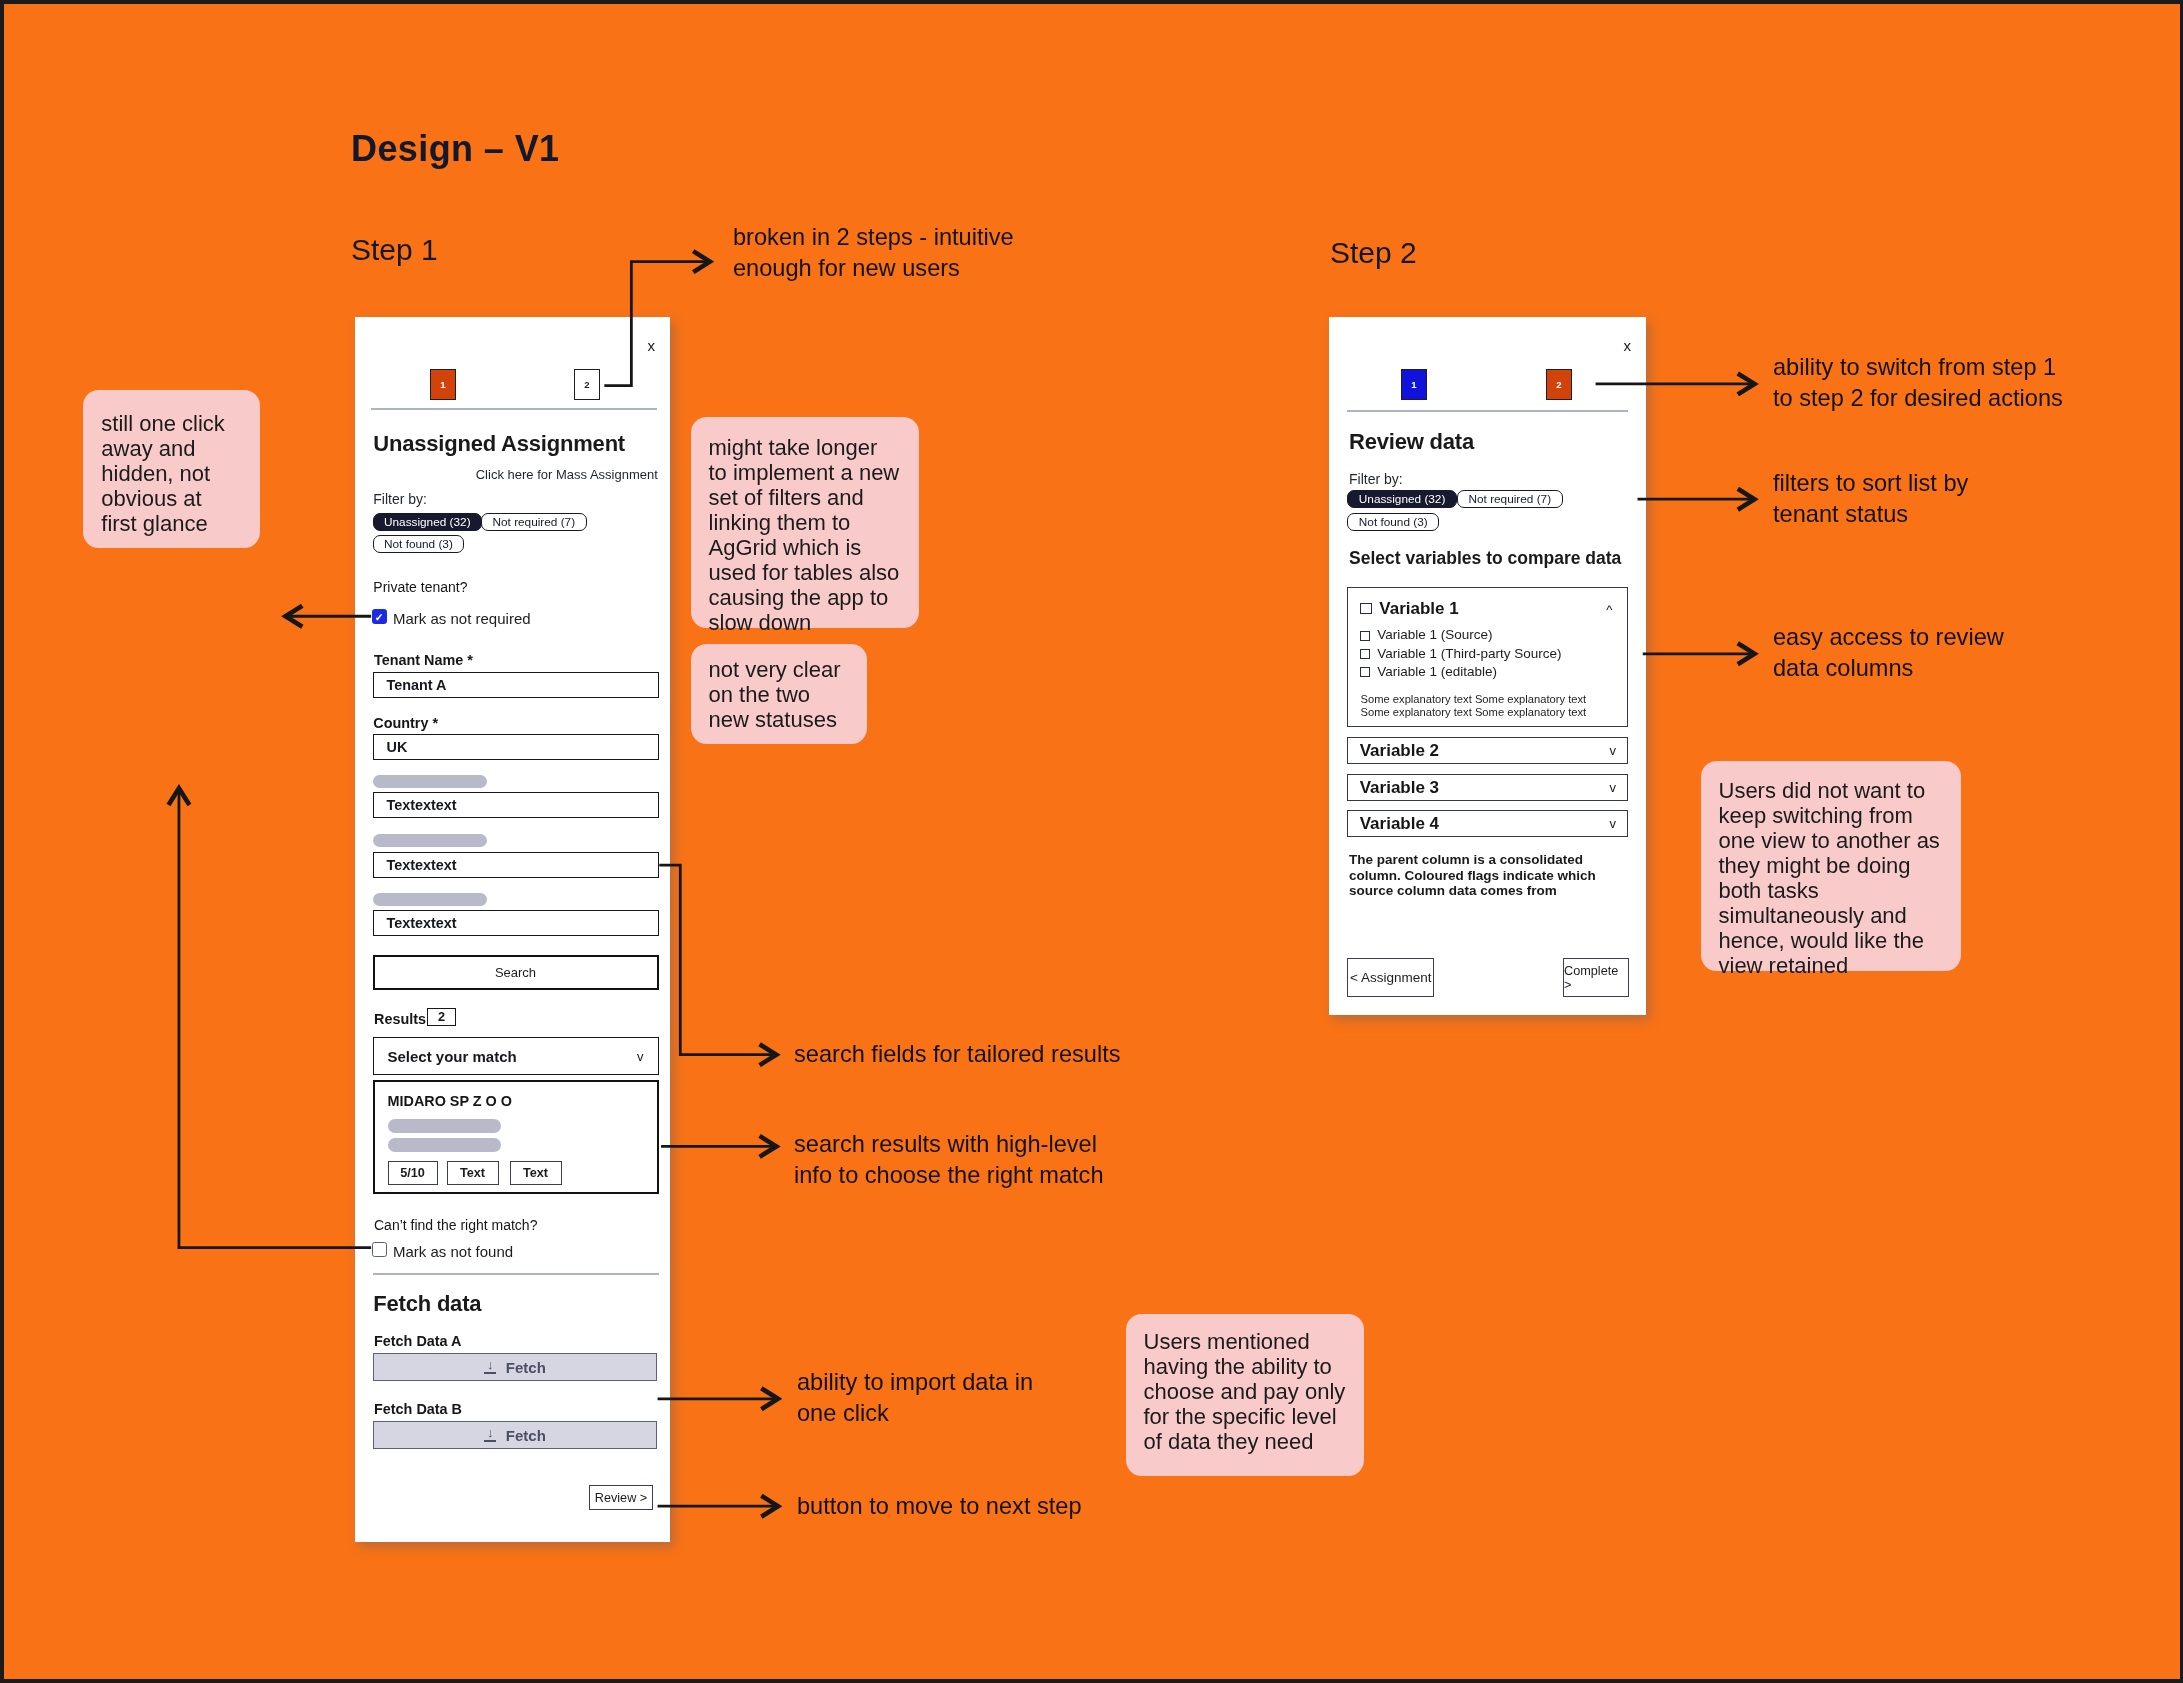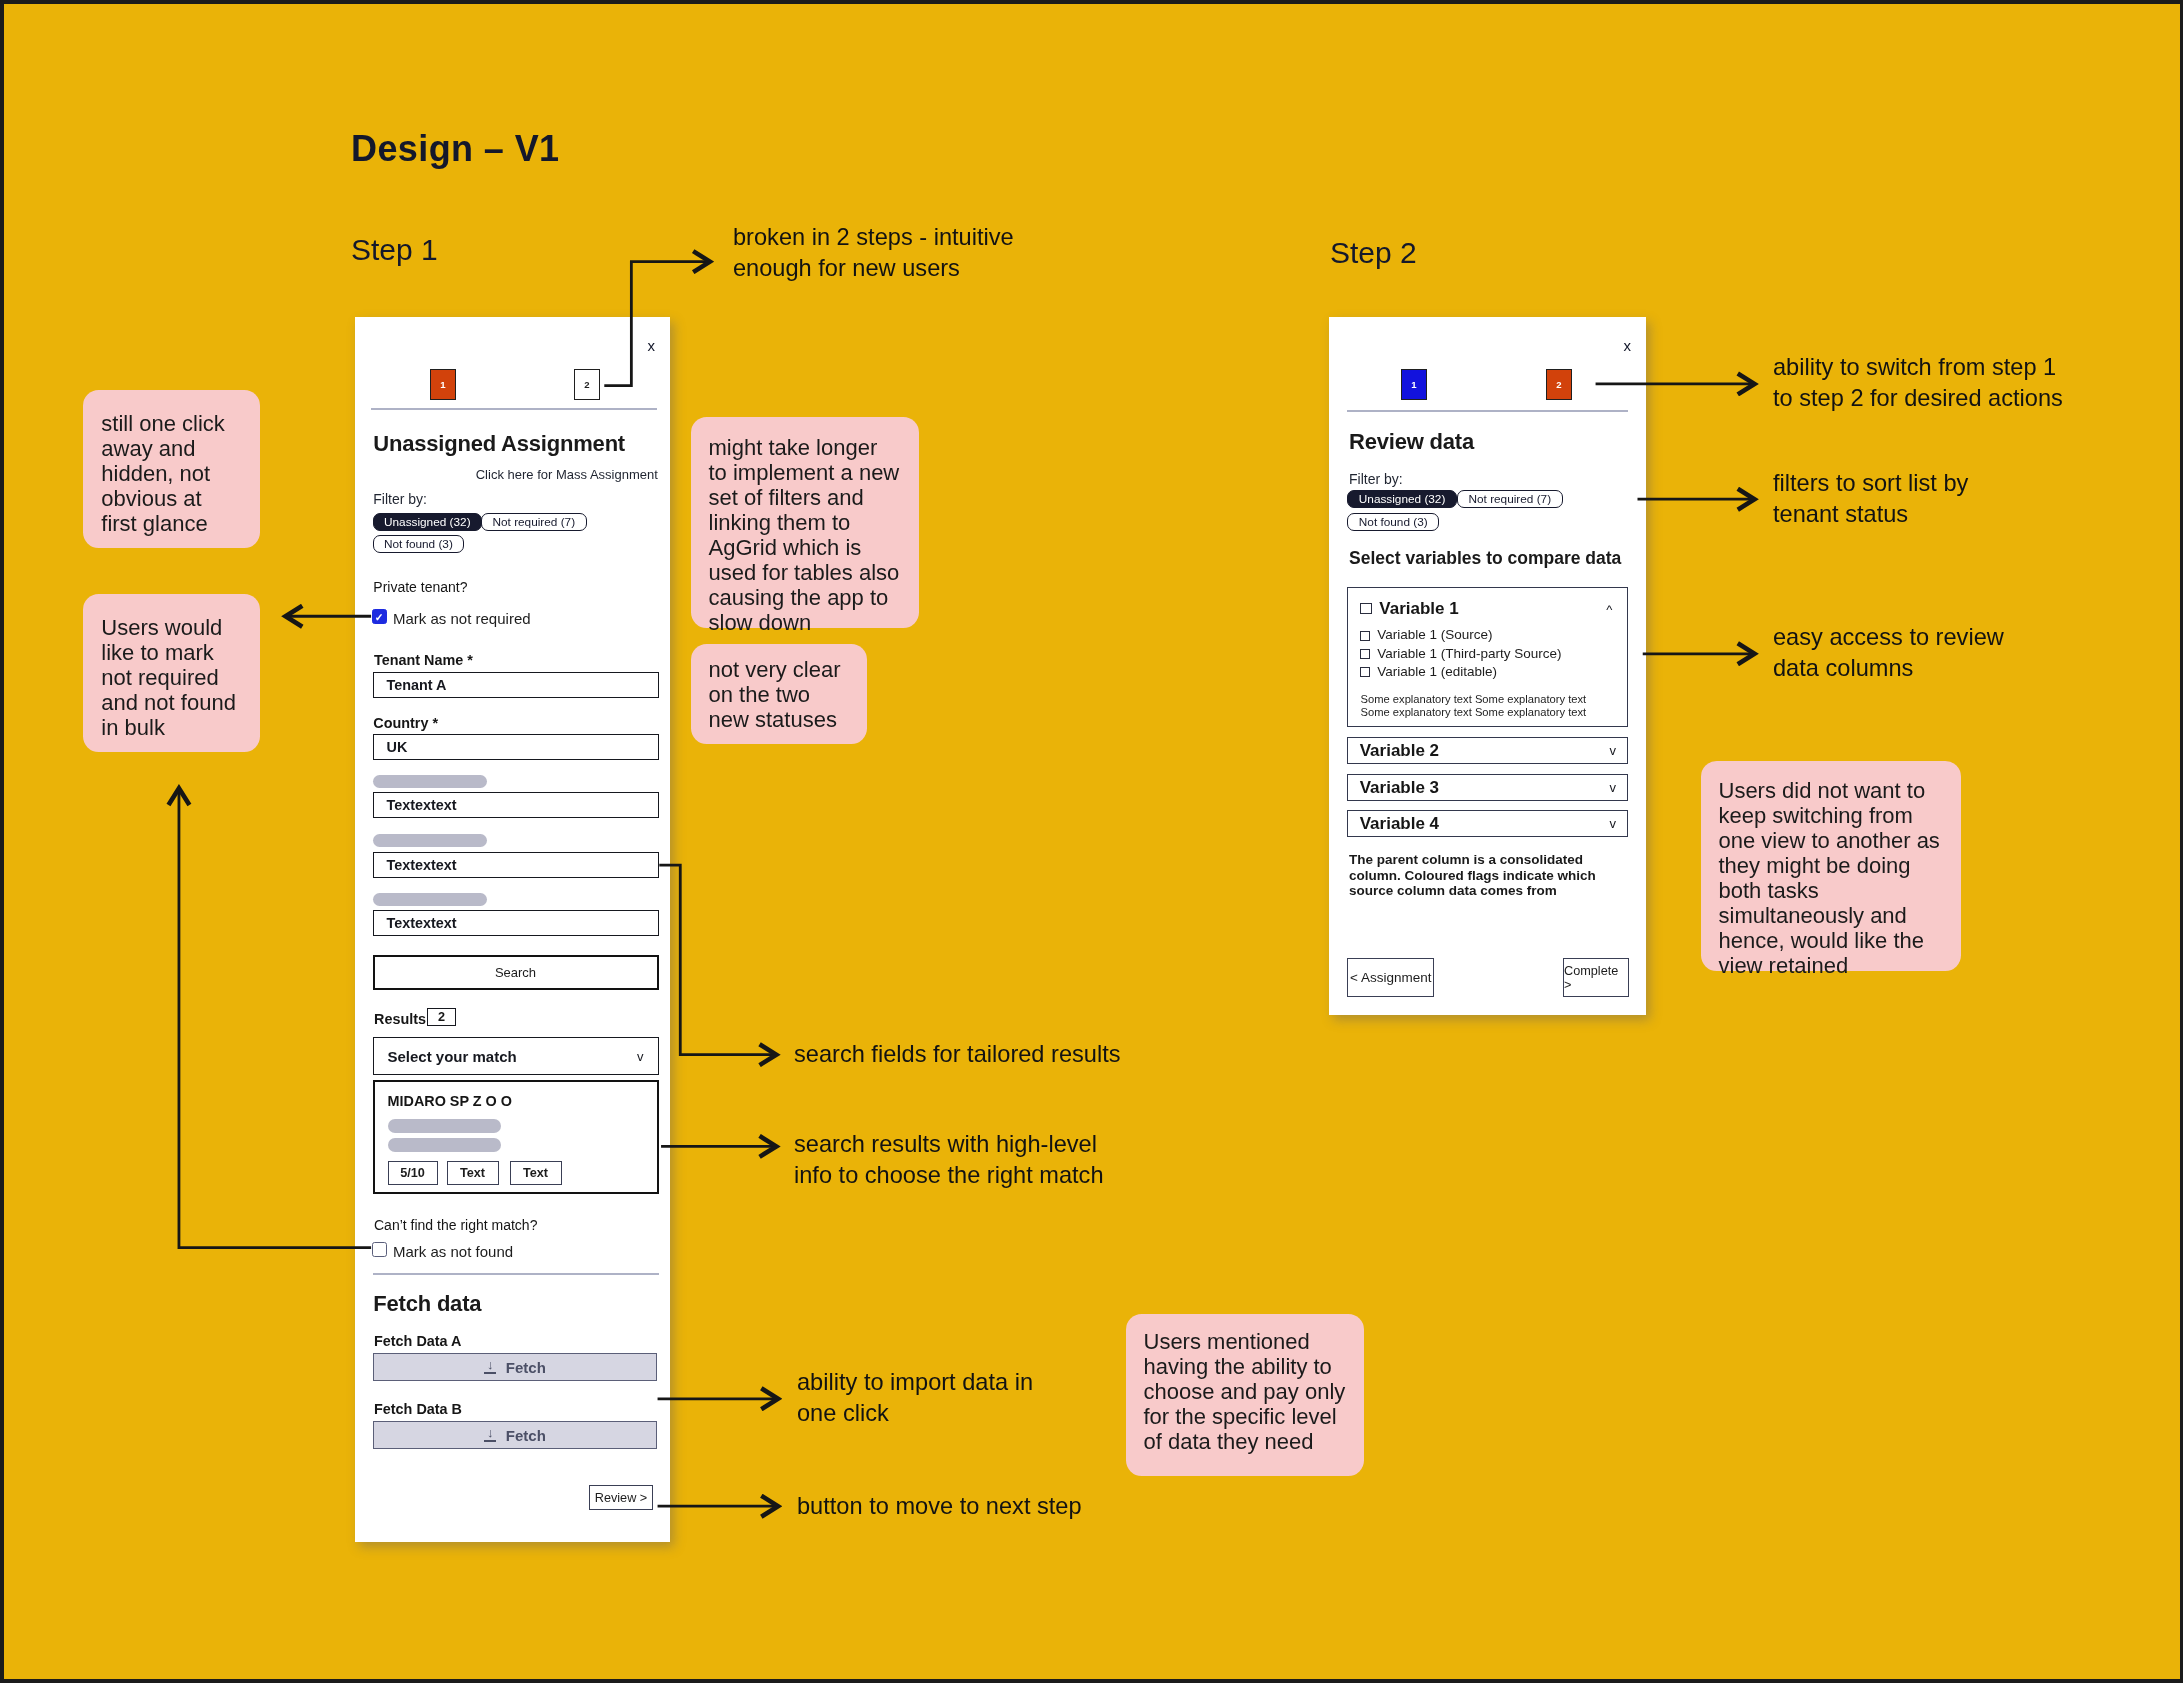--- a/index.html
+++ b/index.html
@@ -1,19 +1,19 @@
 <!DOCTYPE html>
 <html style="font-size:14px"><head>
 <meta charset="utf-8">
 <style>
   * { margin:0; padding:0; box-sizing:border-box; }
   html,body { background:#e9e9ea; }
   body { font-family:"Liberation Sans", sans-serif; color:#161616; }
 
-  .canvas { position:relative; width:2184px; height:1683px; background:#eab308;
+  .canvas { position:relative; width:2184px; height:1683px; background:#f97316;
             border:4.4px solid #1b1b1b; overflow:hidden; }
 
   .arrows { position:absolute; left:0; top:0; width:2184px; height:1683px;
             pointer-events:none; z-index:5; }
 
   .page-title { position:absolute; left:347px; top:124px; font-size:36px; font-weight:bold;
                 color:#14182b; letter-spacing:0.4px; }
   .step-label { position:absolute; font-size:30px; font-weight:500; color:#14182b; }
 
   .panel { position:absolute; background:#fff; box-shadow:4.4px 5.2px 10.5px rgba(90,90,105,.38); }
@@ -253,21 +253,20 @@
       <span class="chev" style="position:static;">v</span>
     </div>
 
     <div class="footnote" style="left:20px;top:535px;width:255px;">The parent column is a consolidated column. Coloured flags indicate which source column data comes from</div>
 
     <div class="sm-btn" style="left:18.3px;top:641px;width:87px;height:39px;font-size:13.5px;">&lt; Assignment</div>
     <div class="sm-btn" style="left:234px;top:641px;width:66px;height:39px;">Complete &gt;</div>
   </section>
 
   <div class="note" style="left:79px;top:386px;width:177px;height:158px;">still one click away and hidden, not obvious at first glance</div>
-  <div class="note" style="left:79px;top:590px;width:177px;height:158px;">Users would like to mark not required and not found in bulk</div>
   <div class="note" style="left:687px;top:413px;width:228px;height:211px;padding:18.3px 17.5px;">might take longer to implement a new set of filters and linking them to AgGrid which is used for tables also causing the app to slow down</div>
   <div class="note" style="left:687px;top:640px;width:176px;height:100px;padding:13px 17.5px;">not very clear on the two new statuses</div>
   <div class="note" style="left:1122px;top:1310px;width:238px;height:162px;padding:15px 17.5px;">Users mentioned having the ability to choose and pay only for the specific level of data they need</div>
   <div class="note" style="left:1697px;top:757px;width:260px;height:210px;padding:16.6px 17.5px;">Users did not want to keep switching from one view to another as they might be doing both tasks simultaneously and hence, would like the view retained</div>
 
   <div class="callout" style="left:729px;top:218px;width:301px;">broken in 2 steps - intuitive enough for new users</div>
   <div class="callout nowrap" style="left:790px;top:1035px;">search fields for tailored results</div>
   <div class="callout" style="left:790px;top:1125px;width:341px;">search results with high-level info to choose the right match</div>
   <div class="callout" style="left:793px;top:1363px;width:266px;">ability to import data in one click</div>
   <div class="callout nowrap" style="left:793px;top:1487px;">button to move to next step</div>

